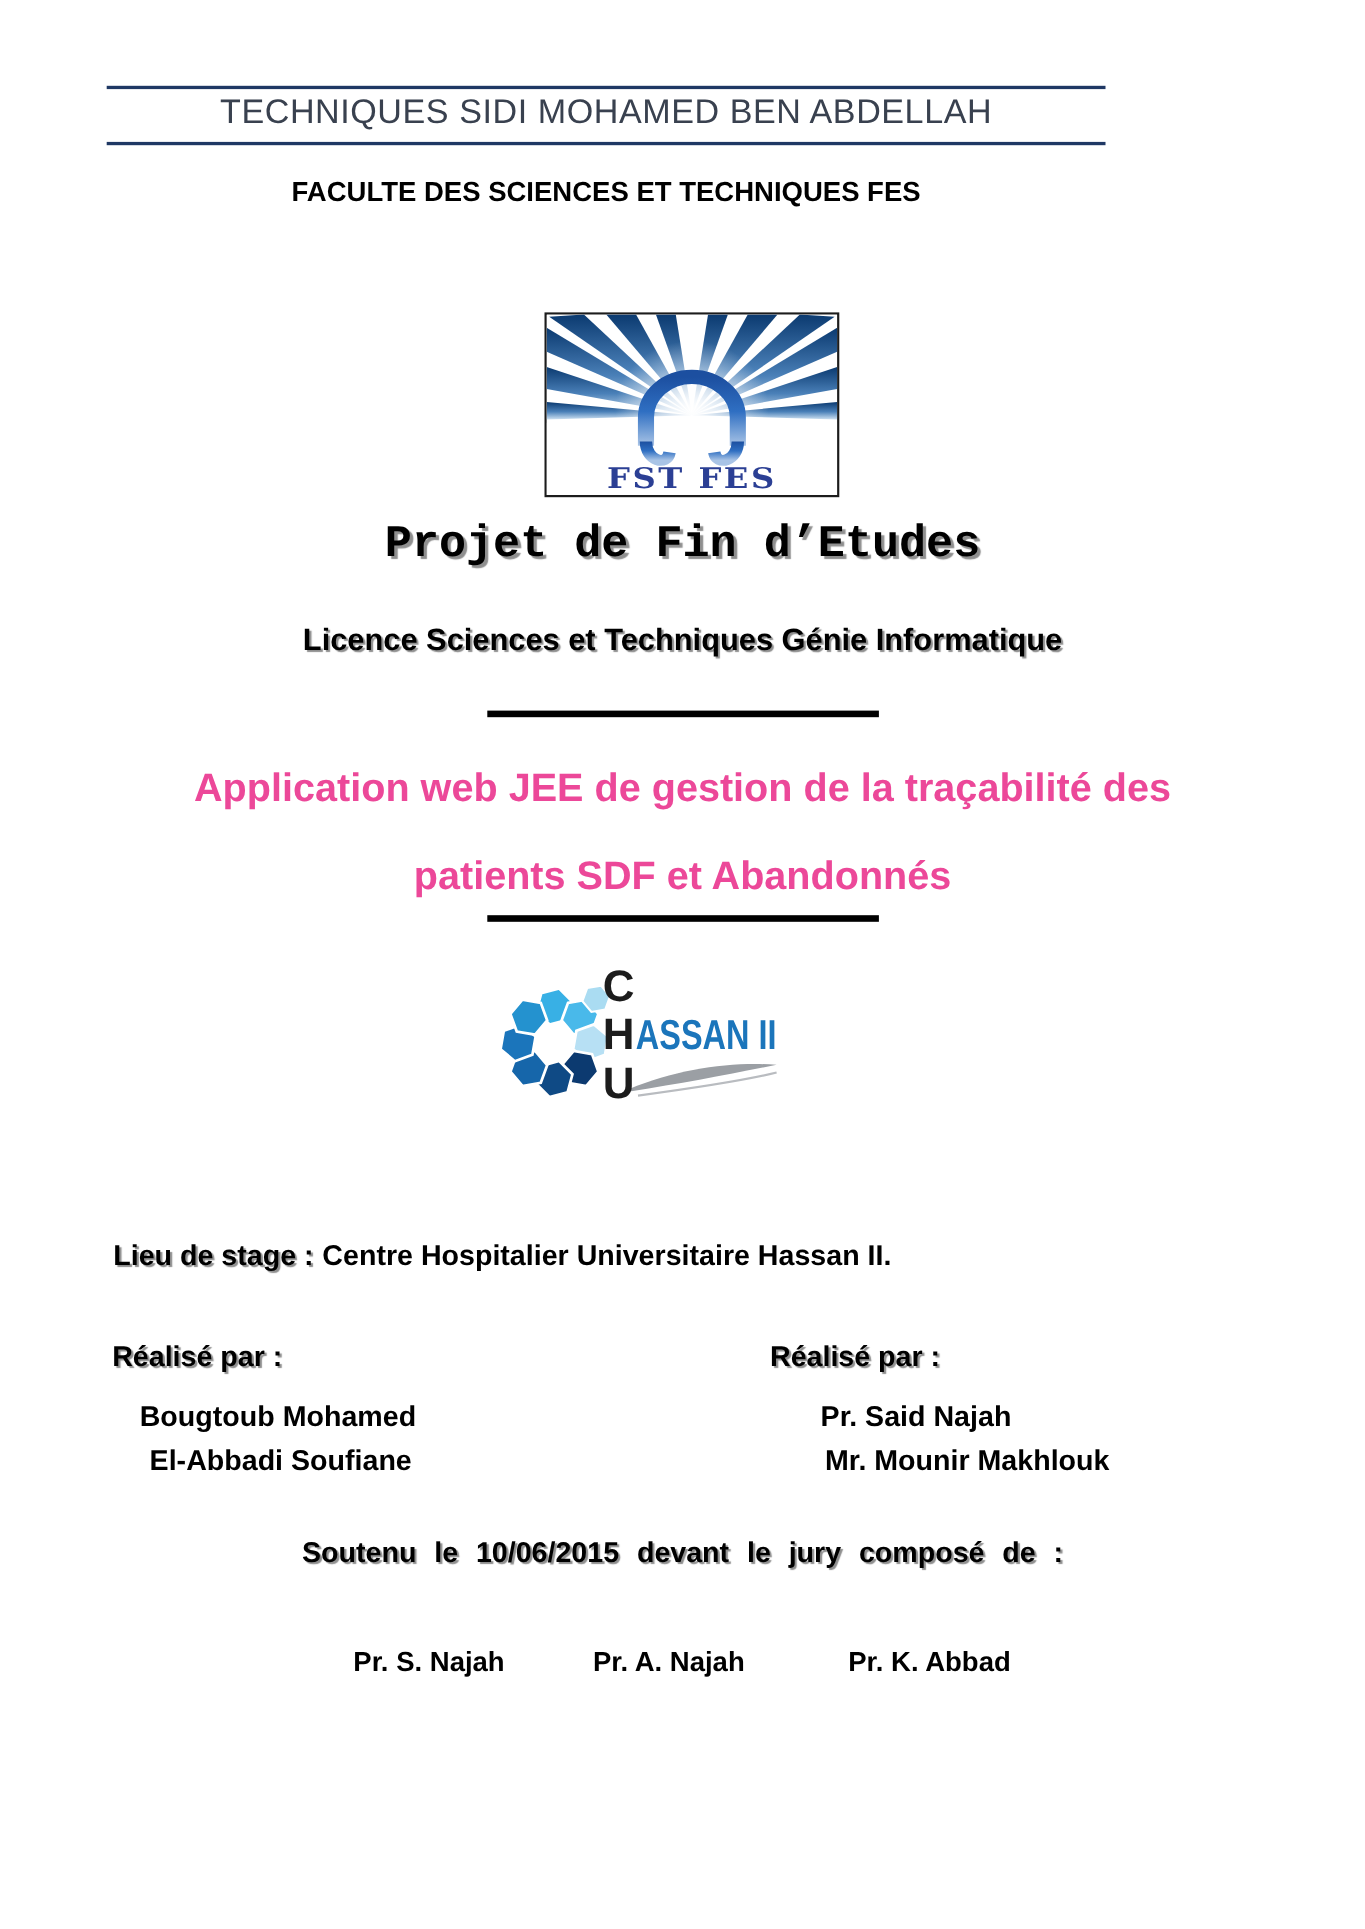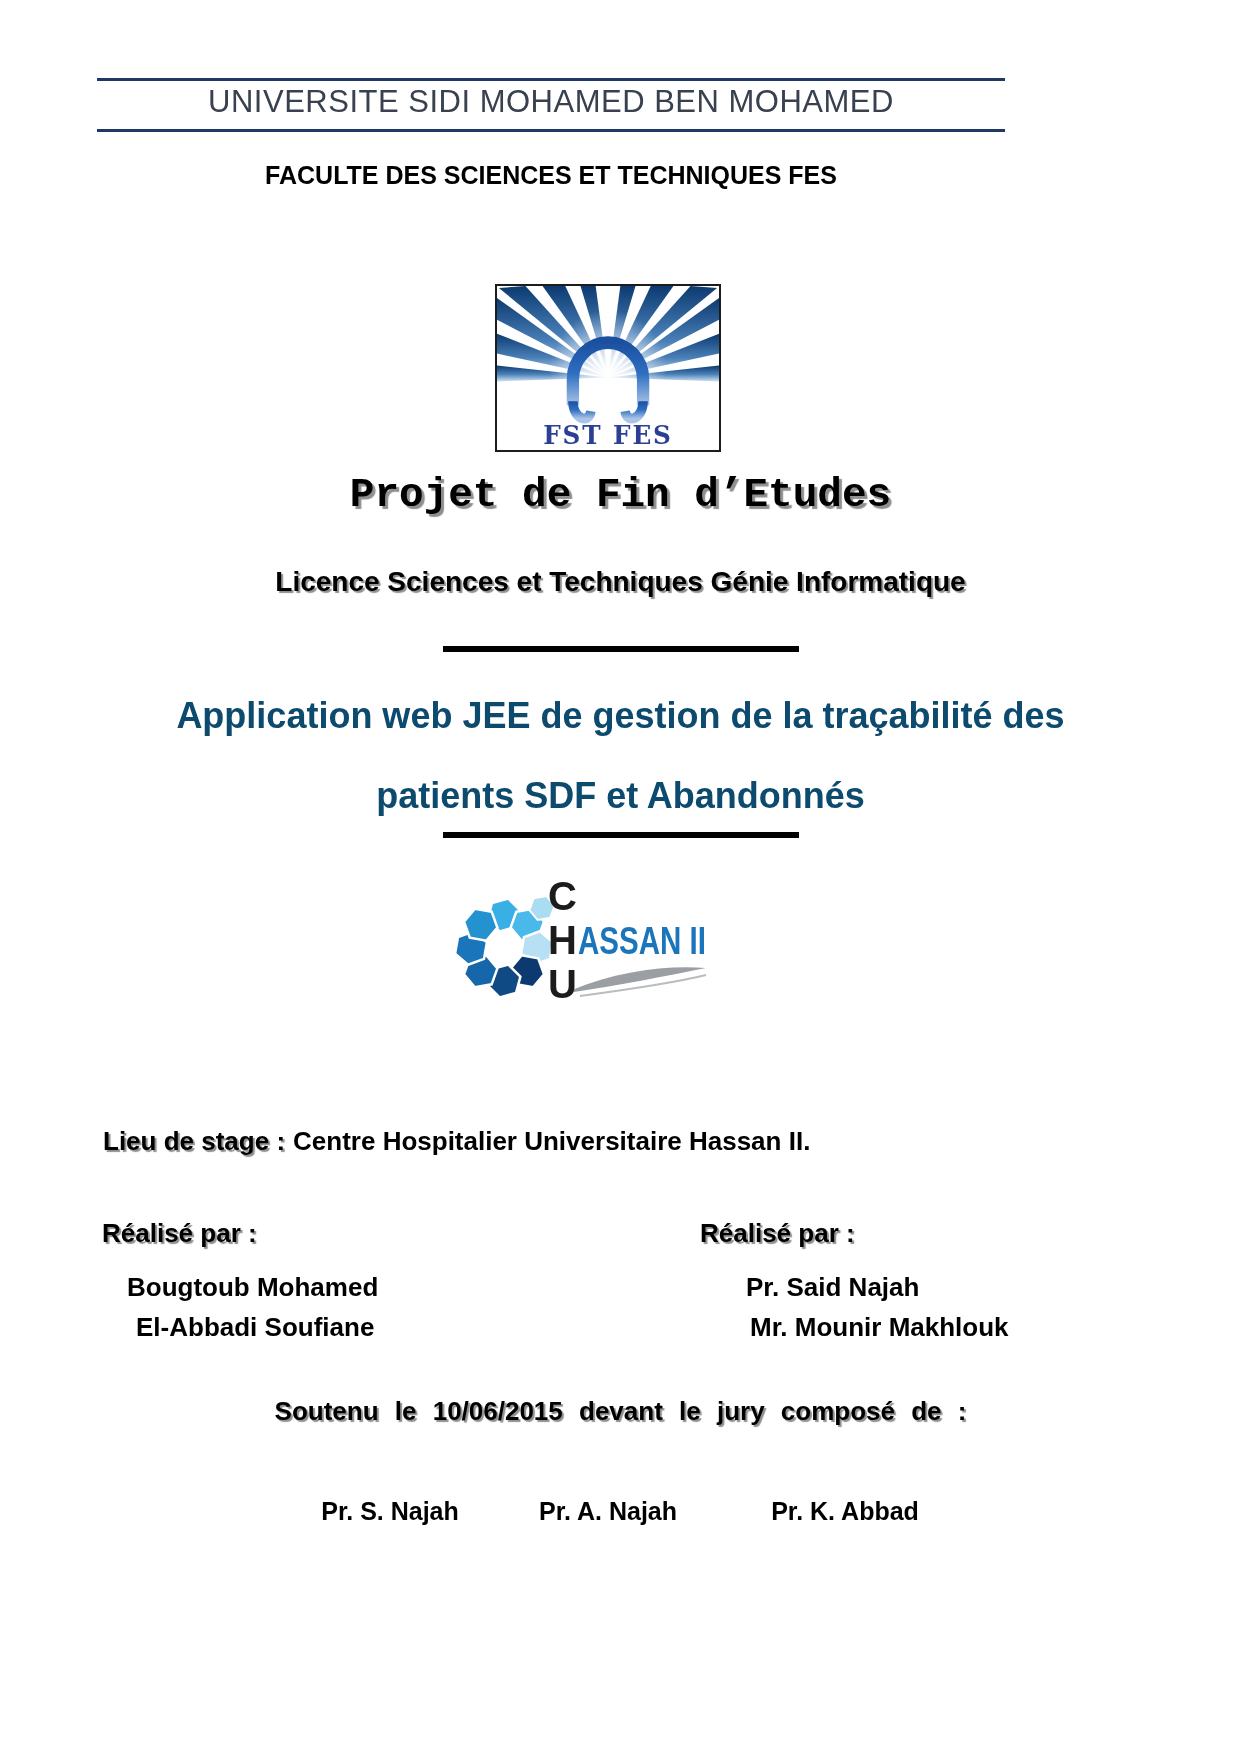--- a/index.html
+++ b/index.html
@@ -11,34 +11,34 @@
   
   .hrule{left:97px;width:908px;height:3px;background:#1F3864;}
   .hr-top{top:78px;}
   .hr-bot{top:129px;}
   .univ{left:97px;width:908px;top:84px;text-align:center;font-size:31px;
         color:#39414F;letter-spacing:.5px;}
   .fac{left:97px;width:908px;top:161px;text-align:center;font-size:25px;font-weight:bold;}
   .dep{left:97px;width:908px;top:199px;text-align:center;font-size:25px;font-weight:bold;}
 
   
-  .fstlogo{left:495px;top:284px;width:226px;height:168px;border:2px solid #1c1c1c;
+  .fstlogo{left:495px;top:284px;width:268px;height:168px;border:2px solid #1c1c1c;
            box-sizing:border-box;background:#fff;text-align:center;}
   .fstlogo svg{display:block;width:100%;height:100%;}
   .chulogo{left:452px;top:870px;width:262px;height:142px;}
   .chulogo svg{display:block;width:100%;height:100%;}
 
   
   .pfe{top:472px;font-family:Liberation Mono, monospace;font-weight:bold;font-size:41px;
        text-shadow:3px 3px 1px #8f8f8f;}
   .lic{top:566px;font-size:28px;font-weight:bold;text-shadow:2px 2px 1px #8f8f8f;}
   .rule{left:443px;width:356px;height:6px;background:#000;}
   .r1{top:646px;}
   .r2{top:832px;}
-  .mtitle{top:676px;color:#0c4a6e;font-weight:bold;font-size:36px;line-height:80px;}
+  .mtitle{top:676px;color:#ec4899;font-weight:bold;font-size:36px;line-height:80px;}
 
   
   .shdw{text-shadow:2px 2px 1px #8f8f8f;}
   .lieu{left:103px;top:1126px;font-size:26px;font-weight:bold;}
   .lieu .val{margin-left:8px;}
   .rpar{left:102px;top:1218px;font-size:26px;font-weight:bold;}
   .epar{left:700px;top:1218px;font-size:26px;font-weight:bold;}
   .a1{left:127px;top:1272px;font-size:26px;font-weight:bold;}
   .a2{left:136px;top:1312px;font-size:26px;font-weight:bold;}
   .s1{left:746px;top:1272px;font-size:26px;font-weight:bold;}
@@ -50,21 +50,21 @@
   .j2{left:608px;}
   .j3{left:845px;}
   .annee{top:1604px;font-size:24px;font-weight:bold;}
 </style>
 </head>
 <body>
 
 <div class="page">
 
   <div class="abs hrule hr-top"></div>
-  <div class="abs univ">UNIVERSITE SIDI MOHAMED BEN MOHAMED</div>
+  <div class="abs univ">TECHNIQUES SIDI MOHAMED BEN ABDELLAH</div>
   <div class="abs hrule hr-bot"></div>
 
   <div class="abs fac">FACULTE DES SCIENCES ET TECHNIQUES FES</div>
 
   <div class="abs fstlogo">
     <svg viewBox="0 0 234 165" preserveAspectRatio="none">
       <defs>
         <linearGradient id="gN" x1="0" y1="0" x2="0" y2="1">
           <stop offset="0" stop-color="#0b3a70"></stop>
           <stop offset="0.55" stop-color="#4a80b8"></stop>

